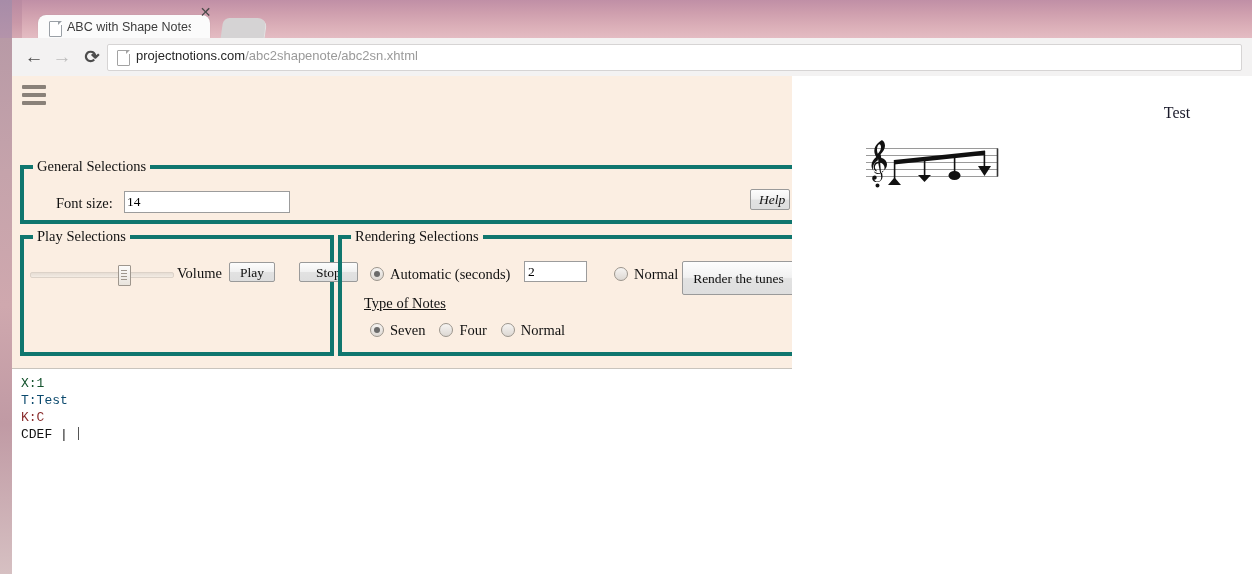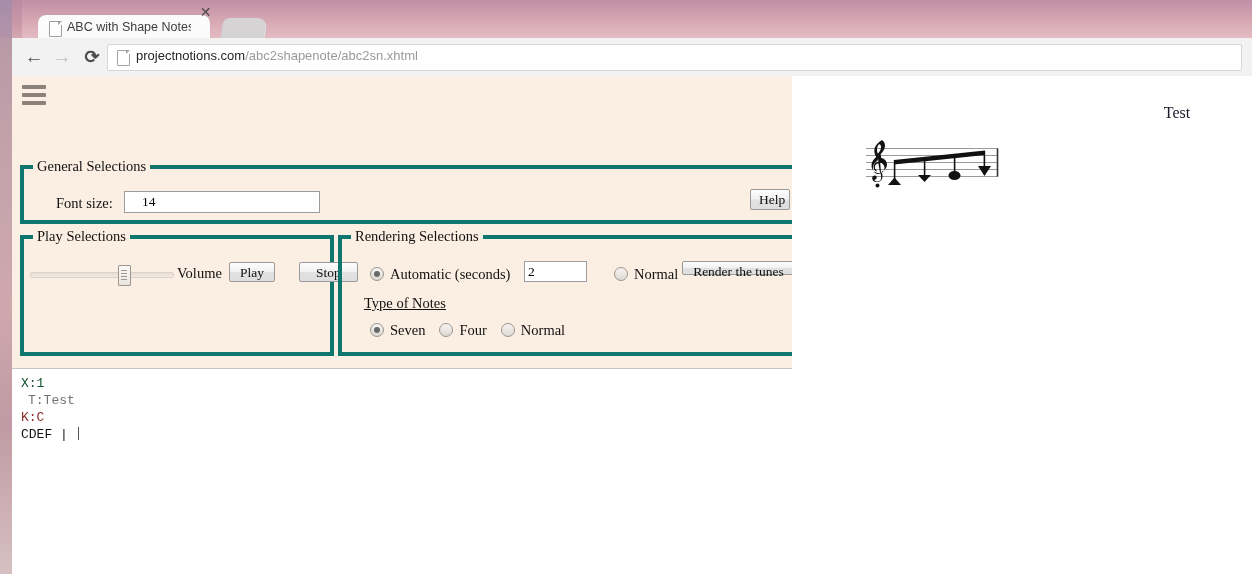--- a/index.html
+++ b/index.html
@@ -134,29 +134,29 @@
 
   #fs-general { left: 8px; top: 82px; width: 768px; height: 58px; }
   .fontsize-label {
     position: absolute; left: 32px; top: 20px;
     font-family: "Liberation Serif", serif; font-size: 14.5px; color: #111;
   }
   .fontsize-input {
     position: absolute; left: 100px; top: 16px; width: 160px; height: 18px;
     border: 1px solid #9c9c9c; background: #fff;
     font-family: "Liberation Serif", serif; font-size: 13.5px; color: #000;
-    padding: 1px 17px; box-sizing: content-box;
+    padding: 1px 2px; box-sizing: content-box;
   }
   .btn {
     border: 1px solid #9a9a9a;
     background: linear-gradient(180deg,#fdfdfd 0%, #f1f1f1 48%, #e2e2e2 52%, #dedede 100%);
     font-family: "Liberation Serif", serif; font-size: 13.5px; color: #101010;
     border-radius: 2px; cursor: pointer; padding: 2px 8px; line-height: 15px;
   }
-  #help-btn { position: absolute; left: 726px; top: 14px; width: 40px; height: 21px; }
+  #help-btn { position: absolute; left: 726px; top: 14px; width: 40px; height: 21px; font-style: italic; }
 
   #fs-play { left: 8px; top: 152px; width: 306px; height: 120px; }
   .volume-slider {
     position: absolute; left: 6px; top: 20px; width: 142px; height: 18px; cursor: pointer;
   }
   .volume-slider .track {
     position: absolute; left: 0; top: 7px; width: 142px; height: 4px;
     background: linear-gradient(180deg,#e6ddd4,#f3ece4);
     border: 1px solid #dcd2c8; border-radius: 2px;
   }
@@ -209,38 +209,38 @@
     margin-left: 6px;
   }
   .row-auto { position: absolute; left: 28px; top: 20px; white-space: nowrap; }
   .auto-secs-input {
     position: absolute; left: 182px; top: 16px; width: 55px; height: 17px;
     border: 1px solid #9c9c9c; background: #fff;
     font-family: "Liberation Serif", serif; font-size: 13.5px; color: #000;
     padding: 1px 3px;
   }
   .row-manual { position: absolute; left: 272px; top: 20px; white-space: nowrap; }
-  #render-btn { position: absolute; left: 340px; top: 16px; width: 113px; height: 14px; }
+  #render-btn { position: absolute; left: 340px; top: 16px; width: 113px; height: 34px; }
   .type-label {
     position: absolute; left: 22px; top: 50px;
     font-family: "Liberation Serif", serif; font-size: 14.5px; color: #111; text-decoration: underline;
   }
   .row-types { position: absolute; left: 28px; top: 76px; white-space: nowrap; }
   .row-types .gap { display: inline-block; width: 14px; }
 
   
   .editor {
     position: absolute; left: 0; top: 292px; width: 780px; height: 206px;
     background: #ffffff; border-top: 1px solid #c9c4bd;
     font-family: "Liberation Mono", monospace; font-size: 13px; color: #111;
     line-height: 17px; padding: 6px 0 0 9px; box-sizing: border-box;
     white-space: pre;
   }
   .editor .k-x { color: #14532d; }
-  .editor .k-t { color: #737373; margin-left: 7px; }
+  .editor .k-t { color: #0c4a6e; }
   .editor .k-k { color: #8a2d2d; }
   .editor .caret {
     display: inline-block; width: 1px; height: 13px; background: #555;
     vertical-align: -2px; margin-left: 10px;
   }
 
   
   .score-pane {
     position: absolute; left: 780px; top: 0; width: 460px; height: 498px;
     background: #ffffff;

